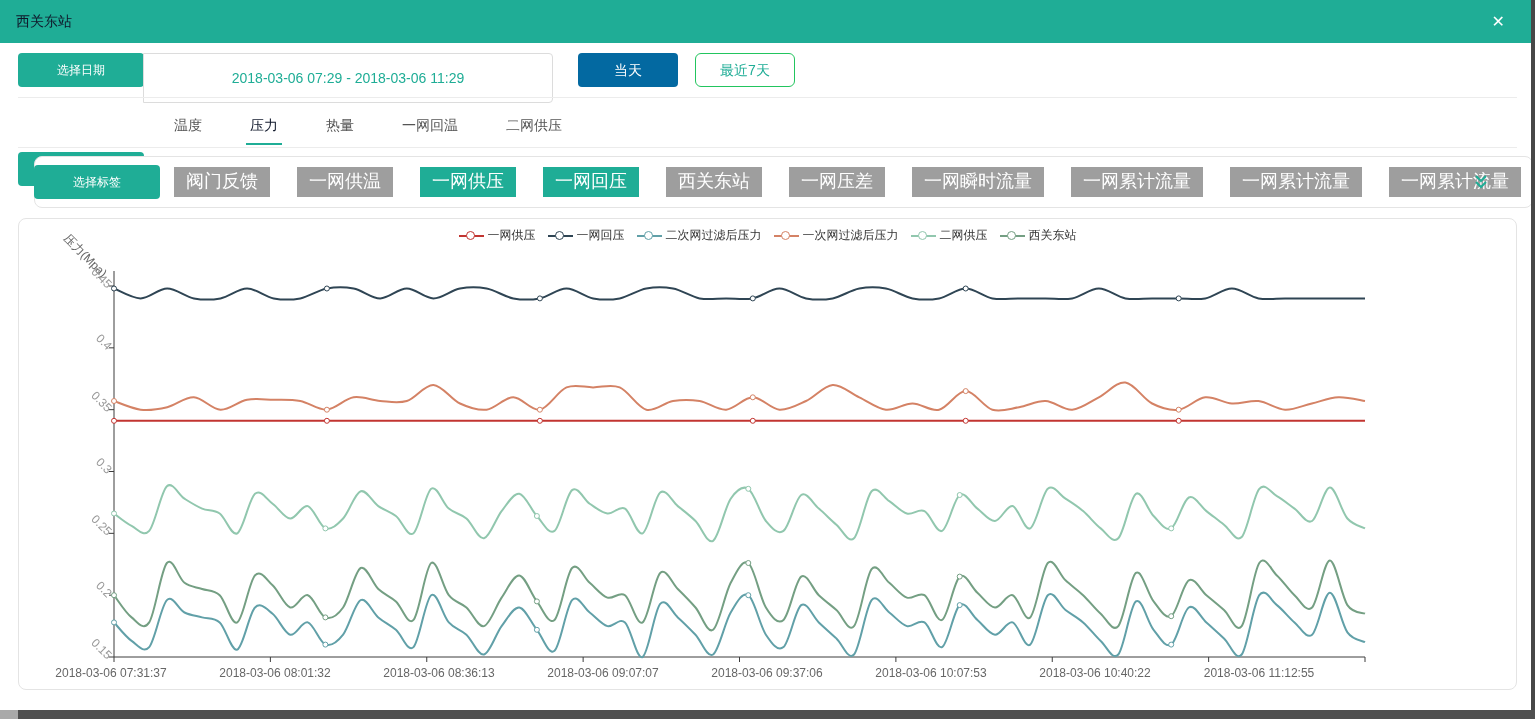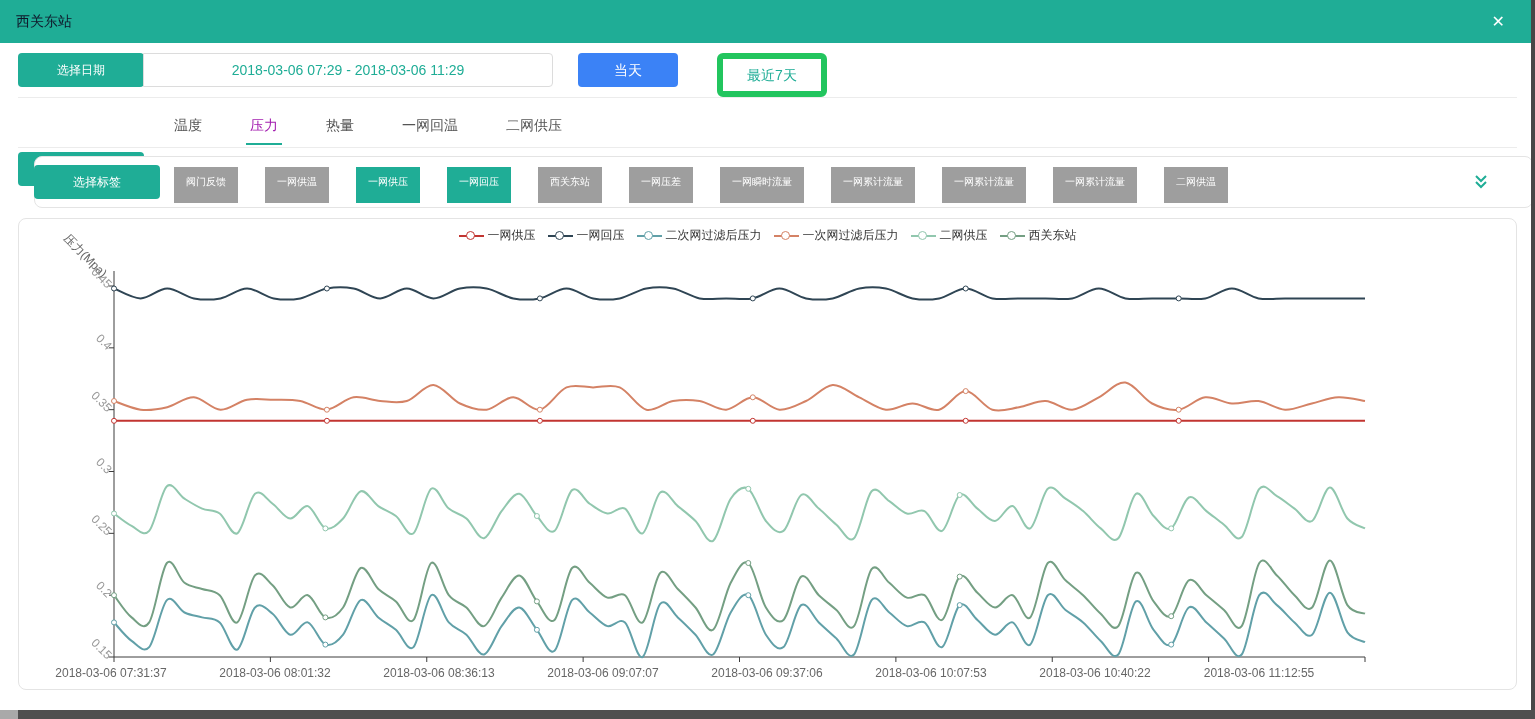--- a/index.html
+++ b/index.html
@@ -14,43 +14,43 @@
   .titlebar .close{margin-left:auto;color:#fff;font-size:16px;cursor:pointer;line-height:1;
                    padding:4px 6px;margin-right:4px;}
 
   
   .pill{position:absolute;left:0;width:126px;height:34px;background:#1fad96;color:#fff;
         border-radius:4px;font-size:12px;text-align:center;line-height:34px;cursor:pointer;}
 
   
   .date-row{position:absolute;left:18px;top:52px;width:1499px;height:36px;}
   .date-row .pill{top:1px;}
-  .date-input{position:absolute;left:125px;top:1px;width:410px;height:34px;border:1px solid #dcdcdc;
+  .date-input{position:absolute;left:125px;top:1px;width:410px;height:50px;border:1px solid #dcdcdc;
               border-radius:0 4px 4px 0;box-sizing:border-box;color:#1fad96;font-size:14px;
               text-align:center;outline:none;background:#fff;font-family:inherit;}
-  .btn-today{position:absolute;left:560px;top:1px;width:100px;height:34px;background:#3b82f6;
+  .btn-today{position:absolute;left:560px;top:1px;width:100px;height:34px;background:#0369a1;
              color:#fff;font-size:14px;text-align:center;line-height:34px;border-radius:4px;cursor:pointer;}
-  .btn-7d{position:absolute;left:699px;top:1px;width:98px;height:32px;background:#fff;color:#1fad96;
-          border:6px solid #22c55e;border-radius:6px;font-size:14px;text-align:center;line-height:32px;cursor:pointer;}
+  .btn-7d{position:absolute;left:677px;top:1px;width:98px;height:32px;background:#fff;color:#1fad96;
+          border:1px solid #22c55e;border-radius:6px;font-size:14px;text-align:center;line-height:32px;cursor:pointer;}
   .divider{position:absolute;left:18px;top:97px;width:1499px;height:1px;background:#ececec;}
 
   
   .topics-row{position:absolute;left:18px;top:104px;width:1499px;height:44px;border-bottom:1px solid #ececec;box-sizing:border-box;}
   .topics-row .pill{top:5px;margin-top:43px;}
   .topic-tabs{position:absolute;left:152px;top:0;height:43px;display:flex;gap:40px;align-items:center;}
   .tab{font-size:14px;color:#555;cursor:pointer;padding:10px 4px;}
-  .tab.active{color:#a21caf;border-bottom:2px solid #1fad96;padding-bottom:8px;}
+  .tab.active{color:#0f172a;border-bottom:2px solid #1fad96;padding-bottom:8px;}
 
   
   .tags-row{position:absolute;left:34px;top:156px;width:1499px;height:52px;border:1px solid #e4e4e4;
             border-radius:8px;box-sizing:border-box;background:#fff;}
   .tags-row .pill{top:8px;left:-1px;}
   .tag-list{position:absolute;left:139px;top:10px;display:flex;gap:27px;}
-  .tag{height:36px;line-height:30px;padding:0 12px;background:#9e9e9e;color:#fff;font-size:10px;
-       text-align:center;cursor:pointer;white-space:nowrap;}
+  .tag{height:30px;line-height:30px;padding:0 12px;background:#9e9e9e;color:#fff;font-size:18px;
+       text-align:center;cursor:pointer;white-space:nowrap;font-family:Liberation Mono, monospace;}
   .tag.selected{background:#1fad96;}
   .expand{position:absolute;right:42px;top:17px;cursor:pointer;line-height:0;}
 
   
   .chart-card{position:absolute;left:18px;top:218px;width:1499px;height:472px;border:1px solid #e4e4e4;
               border-radius:8px;box-sizing:border-box;background:#fff;}
   .legend{position:absolute;left:0;top:8px;width:100%;display:flex;justify-content:center;gap:12px;
           align-items:center;}
   .legend-item{display:flex;align-items:center;gap:4px;cursor:pointer;}
   .lg-mark{position:relative;width:25px;height:11px;display:inline-block;}

